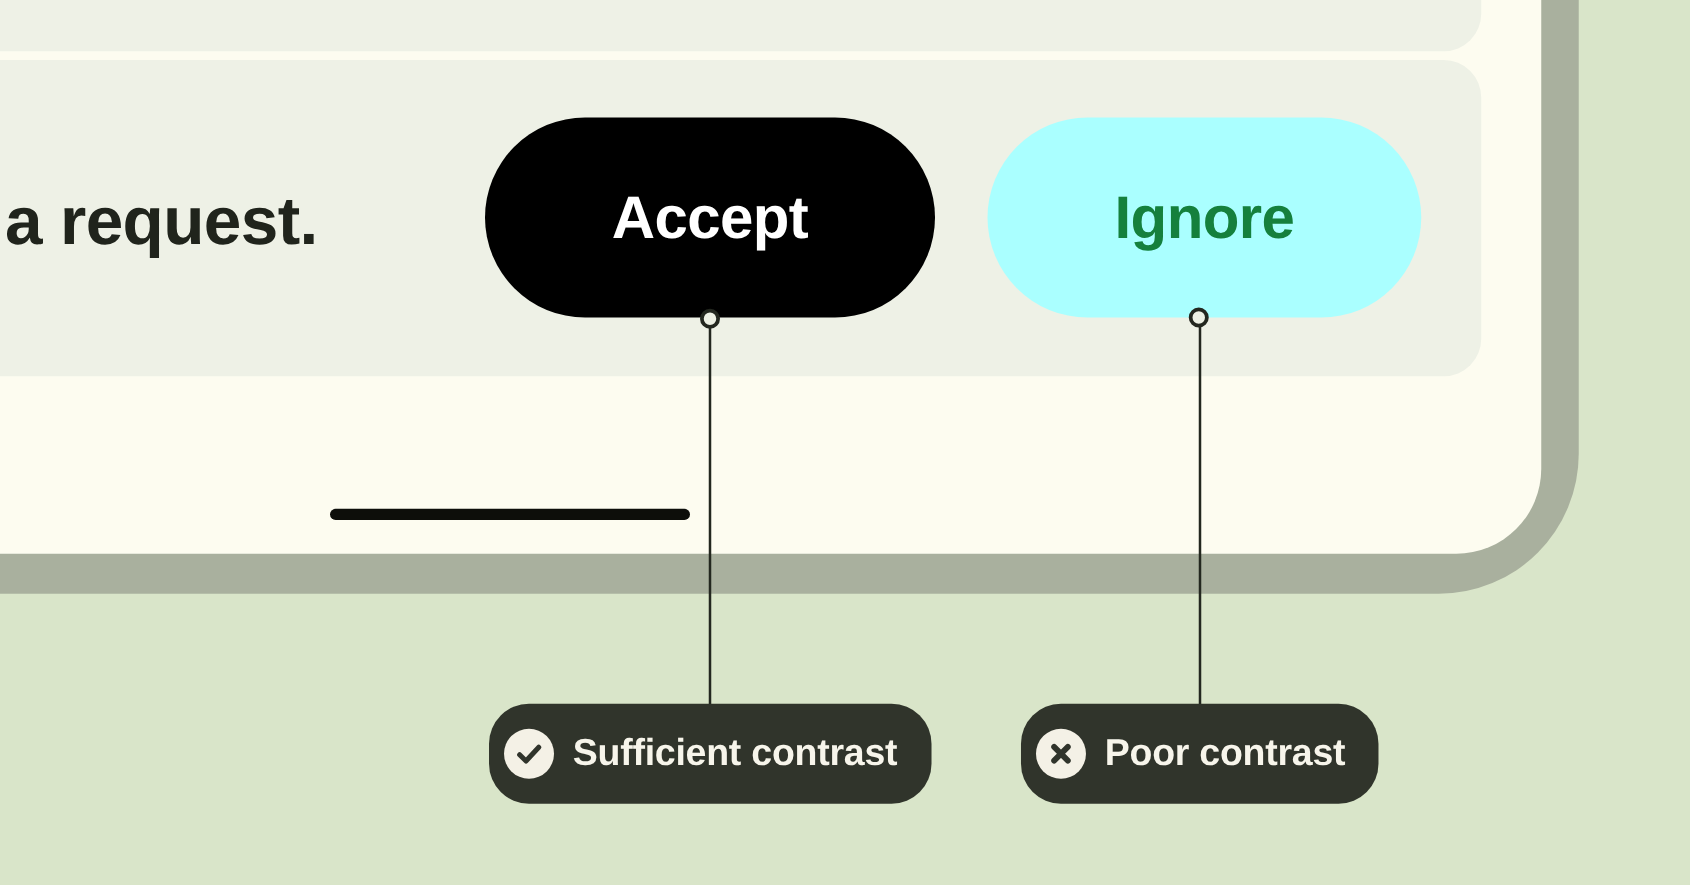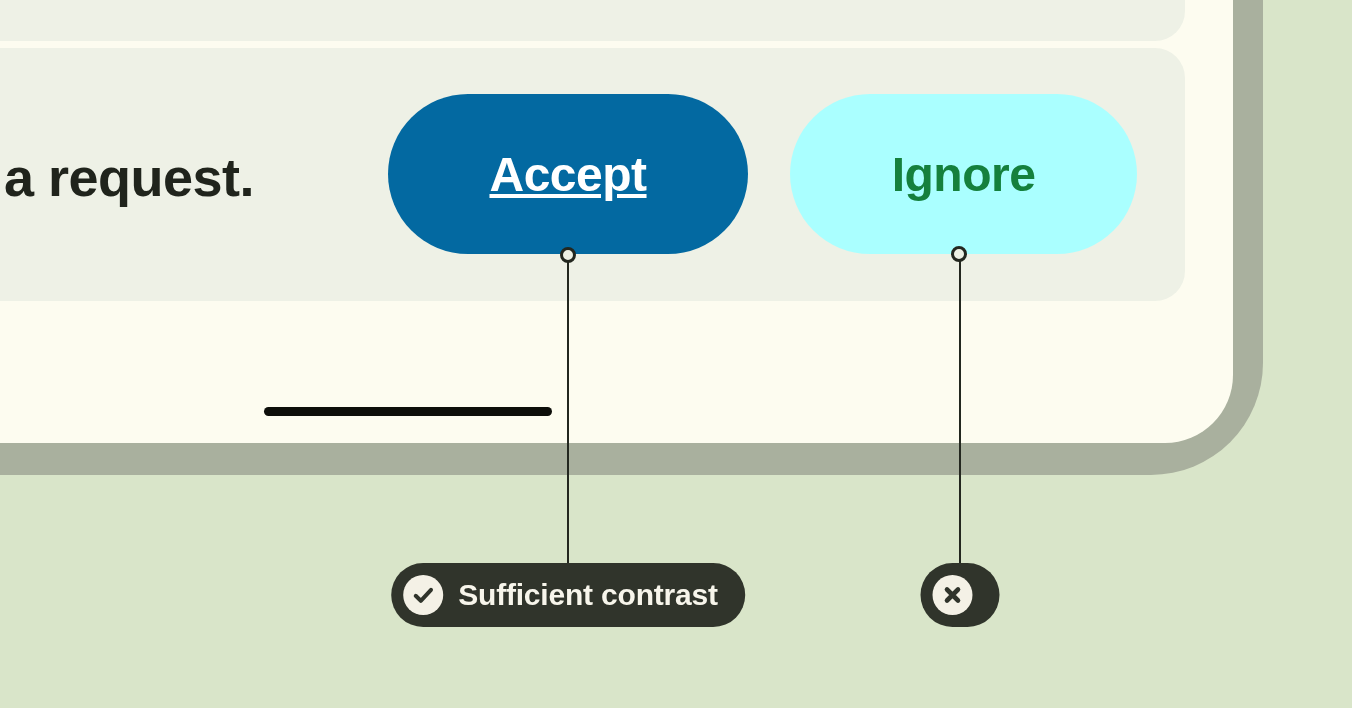--- a/index.html
+++ b/index.html
@@ -81,21 +81,21 @@
     box-sizing: border-box;
     border: 3px solid #23271f;
     border-radius: 50%;
     background: #edf0e4;
   }
   .dot-1 { left: 560px; top: 247px; }
   .dot-2 { left: 951px; top: 246px; }
 
   .anno-pill {
     top: 563px;
-    height: 64px;
+    height: 80px;
     transform: translateX(-50%);
     background: #30342b;
     border-radius: 32px;
     display: flex;
     align-items: center;
     gap: 15px;
     padding: 0 27px 0 12px;
     box-sizing: border-box;
     white-space: nowrap;
   }
@@ -124,21 +124,21 @@
 
 <div class="stage" style="background: rgb(217, 229, 201);">
 
   <div class="abs bezel" style="background: rgb(169, 176, 158);"></div>
   <div class="abs screen" style="background: rgb(253, 252, 240);"></div>
   <div class="abs panel panel-top" style="background: rgb(238, 241, 230);"></div>
   <div class="abs panel panel-main" style="background: rgb(238, 241, 230);"></div>
 
   <div class="abs message" style="color: rgb(32, 36, 28);">a request.</div>
 
-  <button class="abs pill-button btn-accept" style="background: #0369a1; color: rgb(255, 255, 255); text-decoration: underline;">Accept</button>
+  <button class="abs pill-button btn-accept" style="background: #000000; color: rgb(255, 255, 255);">Accept</button>
 
   <button class="abs pill-button btn-ignore" style="background: rgb(170, 255, 255); color: #15803d;">Ignore</button>
 
   <div class="abs home-bar" style="background: rgb(13, 14, 10);"></div>
 
   <div class="abs callout-line line-1" style="background: rgb(35, 39, 31);"></div>
   <div class="abs callout-line line-2" style="background: rgb(35, 39, 31);"></div>
   <div class="abs callout-dot dot-1" style="border-color: rgb(35, 39, 31);"></div>
   <div class="abs callout-dot dot-2" style="border-color: rgb(35, 39, 31);"></div>
 
@@ -150,15 +150,16 @@
     </span>
     <span class="anno-label" style="color: rgb(247, 245, 235);">Sufficient contrast</span>
   </div>
 
   <div class="abs anno-pill anno-2" style="background: rgb(48, 52, 43);">
     <span class="anno-icon-circle" style="background: rgb(244, 241, 230); color: rgb(48, 52, 43);">
       <svg width="40" height="40" viewBox="0 0 40 40" aria-hidden="true">
         <path d="M14.5 14.5 L25.5 25.5 M25.5 14.5 L14.5 25.5" fill="none" stroke="currentColor" stroke-width="4.6" stroke-linecap="round"></path>
       </svg>
     </span>
+    <span class="anno-label" style="color: rgb(247, 245, 235);">Poor contrast</span>
   </div>
 
 </div>
 
 </body></html>

